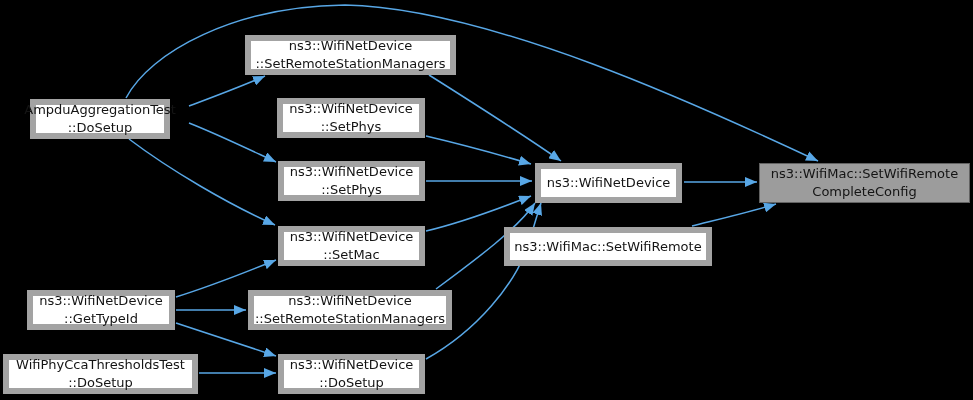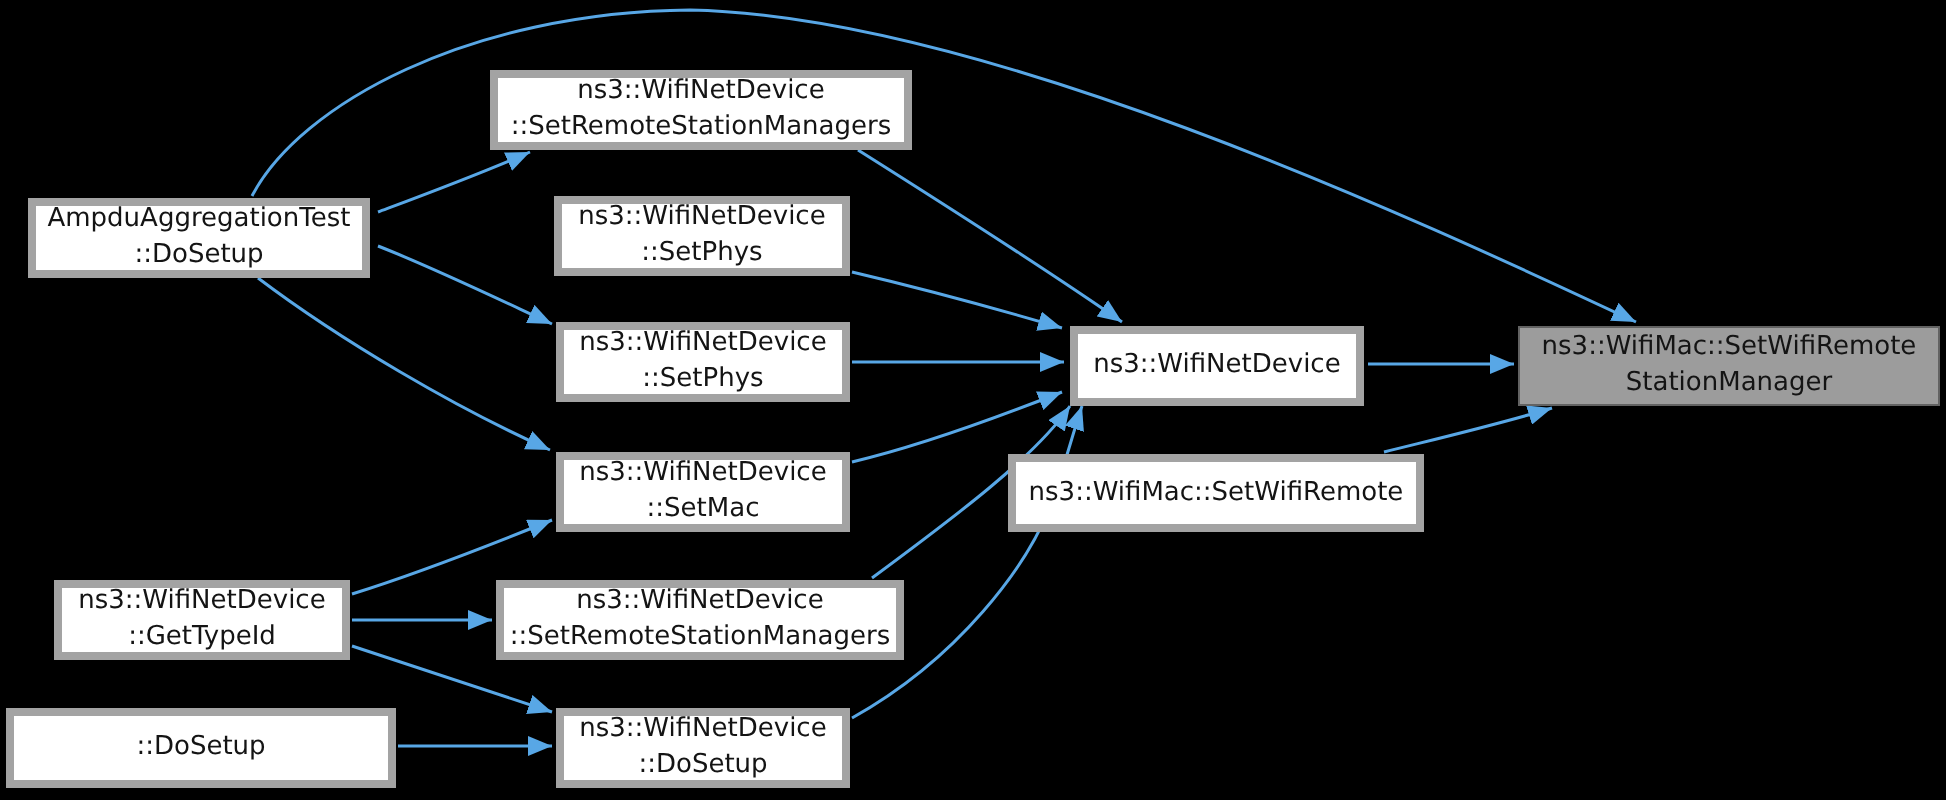--- a/index.html
+++ b/index.html
@@ -8,21 +8,21 @@
     width:973px;height:400px;
     background:#000;
     font-family:"DejaVu Sans","Liberation Sans",sans-serif;
     overflow:hidden;
   }
   #edges{position:absolute;left:0;top:0;width:973px;height:400px;}
   .node{
     position:absolute;
     box-sizing:border-box;
     background:#ffffff;
-    border:4px solid #a3a3a3;
+    border:6px solid #a3a3a3;
     color:#141414;
     display:flex;flex-direction:column;align-items:center;justify-content:center;
     text-align:center;
     font-size:13px;line-height:18px;
     white-space:nowrap;
     cursor:pointer;
   }
   .node span{display:block;}
   .node.current{
     background:#9c9c9c;
@@ -54,21 +54,21 @@
       <path d="M176,310 L246,310" marker-end="url(#arrow)"></path>
       <path d="M176,323 C212,335 246,346 276,356" marker-end="url(#arrow)"></path>
       <path d="M199,373 L276,373" marker-end="url(#arrow)"></path>
       <path d="M436,289 C478,258 518,228 535,203" marker-end="url(#arrow)"></path>
       <path d="M426,359 C478,330 515,283 527,248 C533,230 537,215 541,203" marker-end="url(#arrow)"></path>
       <path d="M684,182 L757,182" marker-end="url(#arrow)"></path>
       <path d="M692,226 C720,219 750,212 776,204" marker-end="url(#arrow)"></path>
     </g>
   </svg>
 
-  <div class="node" style="left:14px;top:99px;width:171px;height:40px">
+  <div class="node" style="left:30px;top:99px;width:140px;height:40px">
     <span>AmpduAggregationTest</span>
     <span>::DoSetup</span>
   </div>
 
   <div class="node" style="left:245px;top:35px;width:211px;height:40px">
     <span>ns3::WifiNetDevice</span>
     <span>::SetRemoteStationManagers</span>
   </div>
 
   <div class="node" style="left:277px;top:98px;width:148px;height:40px">
@@ -90,34 +90,35 @@
     <span>ns3::WifiNetDevice</span>
     <span>::GetTypeId</span>
   </div>
 
   <div class="node" style="left:248px;top:290px;width:204px;height:40px">
     <span>ns3::WifiNetDevice</span>
     <span>::SetRemoteStationManagers</span>
   </div>
 
   <div class="node" style="left:3px;top:354px;width:195px;height:40px">
+    <span>WifiPhyCcaThresholdsTest</span>
     <span>::DoSetup</span>
   </div>
 
   <div class="node" style="left:278px;top:354px;width:147px;height:40px">
     <span>ns3::WifiNetDevice</span>
     <span>::DoSetup</span>
   </div>
 
   <div class="node" style="left:535px;top:163px;width:147px;height:40px">
     <span>ns3::WifiNetDevice</span>
   </div>
 
   <div class="node" style="left:504px;top:227px;width:208px;height:39px">
     <span>ns3::WifiMac::SetWifiRemote</span>
   </div>
 
   <div class="node current" style="left:759px;top:163px;width:211px;height:40px">
     <span>ns3::WifiMac::SetWifiRemote</span>
-    <span>StationManager</span>
+    <span>CompleteConfig</span>
   </div>
 
 </div>
 
 </body></html>

